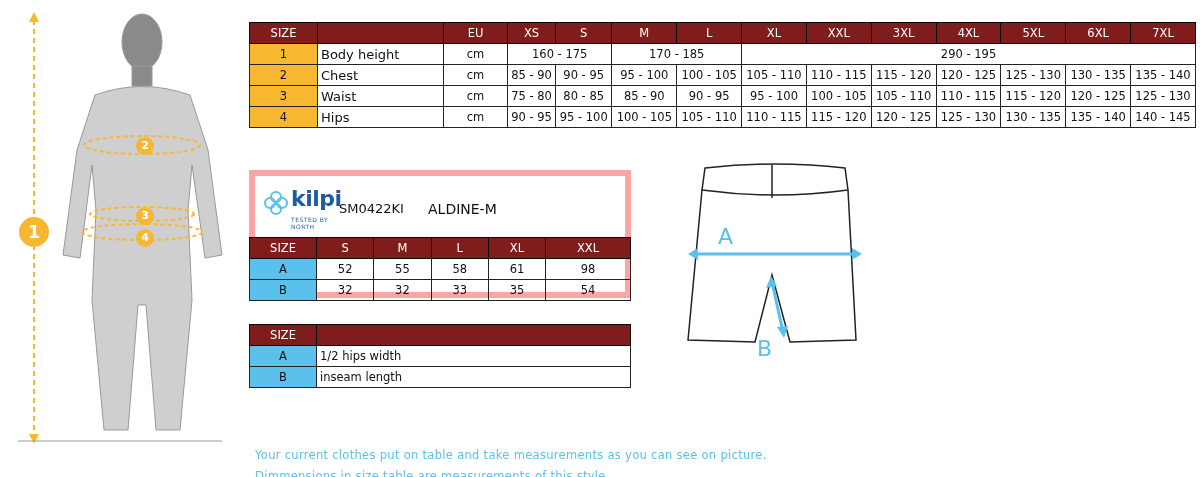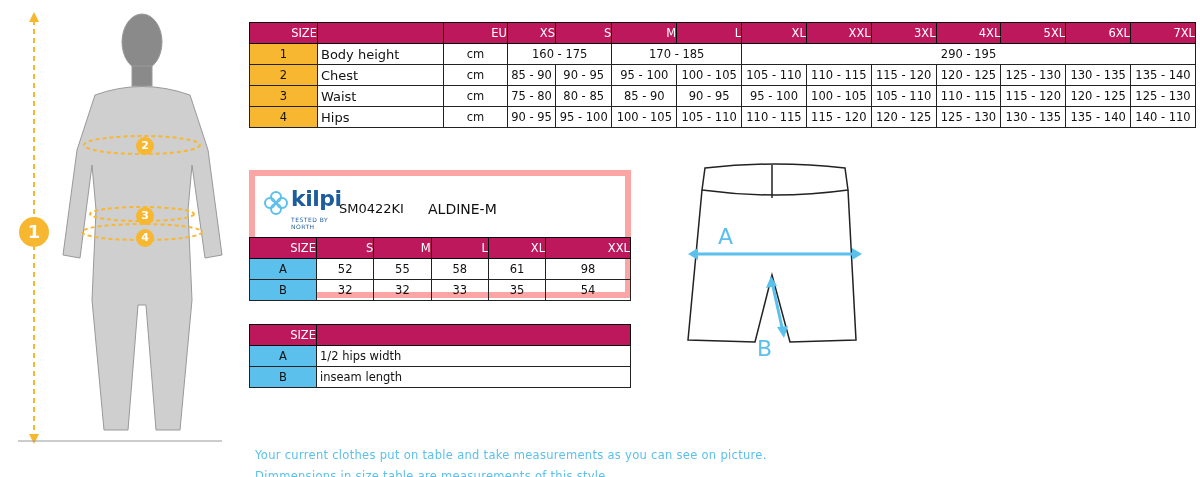--- a/index.html
+++ b/index.html
@@ -1,20 +1,20 @@
 <!DOCTYPE html>
 <html><head>
 <meta charset="utf-8">
 <style>
   html, body { margin:0; padding:0; background:#ffffff; }
   body { width:1200px; height:477px; position:relative; overflow:hidden; font-family:"DejaVu Sans", "Liberation Sans", sans-serif; color:#111; }
   .abs { position:absolute; }
   table { border-collapse:collapse; font-size:11.5px; }
   td { border:1px solid #222; height:20px; padding:0; text-align:center; white-space:nowrap; }
-  .hdr td { background:#be185d; color:#fff; font-size:11.5px; border-color:#0a0a0a;text-align:right; }
+  .hdr td { background:#7f1d1d; color:#fff; font-size:11.5px; border-color:#0a0a0a; }
   .orange { background:#f7b731; }
   .blue { background:#5bc0eb; }
   .left { text-align:left; padding-left:3px;margin-top:44px; }
   .note { color:#5bc0eb; font-size:11.5px; letter-spacing:0.3px;margin-top:32px; }
   .shorts-label { color:#5bc0eb; font-size:22px; }
 </style>
 </head>
 <body>
 
 <div class="abs" style="left:0;top:0;width:240px;height:477px;">
@@ -106,21 +106,21 @@
     <td>90 - 95</td>
     <td>95 - 100</td>
     <td>100 - 105</td>
     <td>105 - 110</td>
     <td>110 - 115</td>
     <td>115 - 120</td>
     <td>120 - 125</td>
     <td>125 - 130</td>
     <td>130 - 135</td>
     <td>135 - 140</td>
-    <td>140 - 110</td>
+    <td>140 - 145</td>
   </tr>
 </tbody>
   </table>
 
 <div class="abs" style="left:249px;top:170px;width:382px;height:128px;border:6px solid #fca5a5;box-sizing:border-box;">
   <div class="abs" style="left:6px;top:10px;width:90px;height:50px;">
     <svg class="abs" width="30" height="30" viewBox="0 0 30 30" style="left:0;top:2px;">
       <g fill="none" stroke="#5bc0eb" stroke-width="2">
         <circle cx="9" cy="15" r="5"></circle>
           <circle cx="21" cy="15" r="5"></circle>

